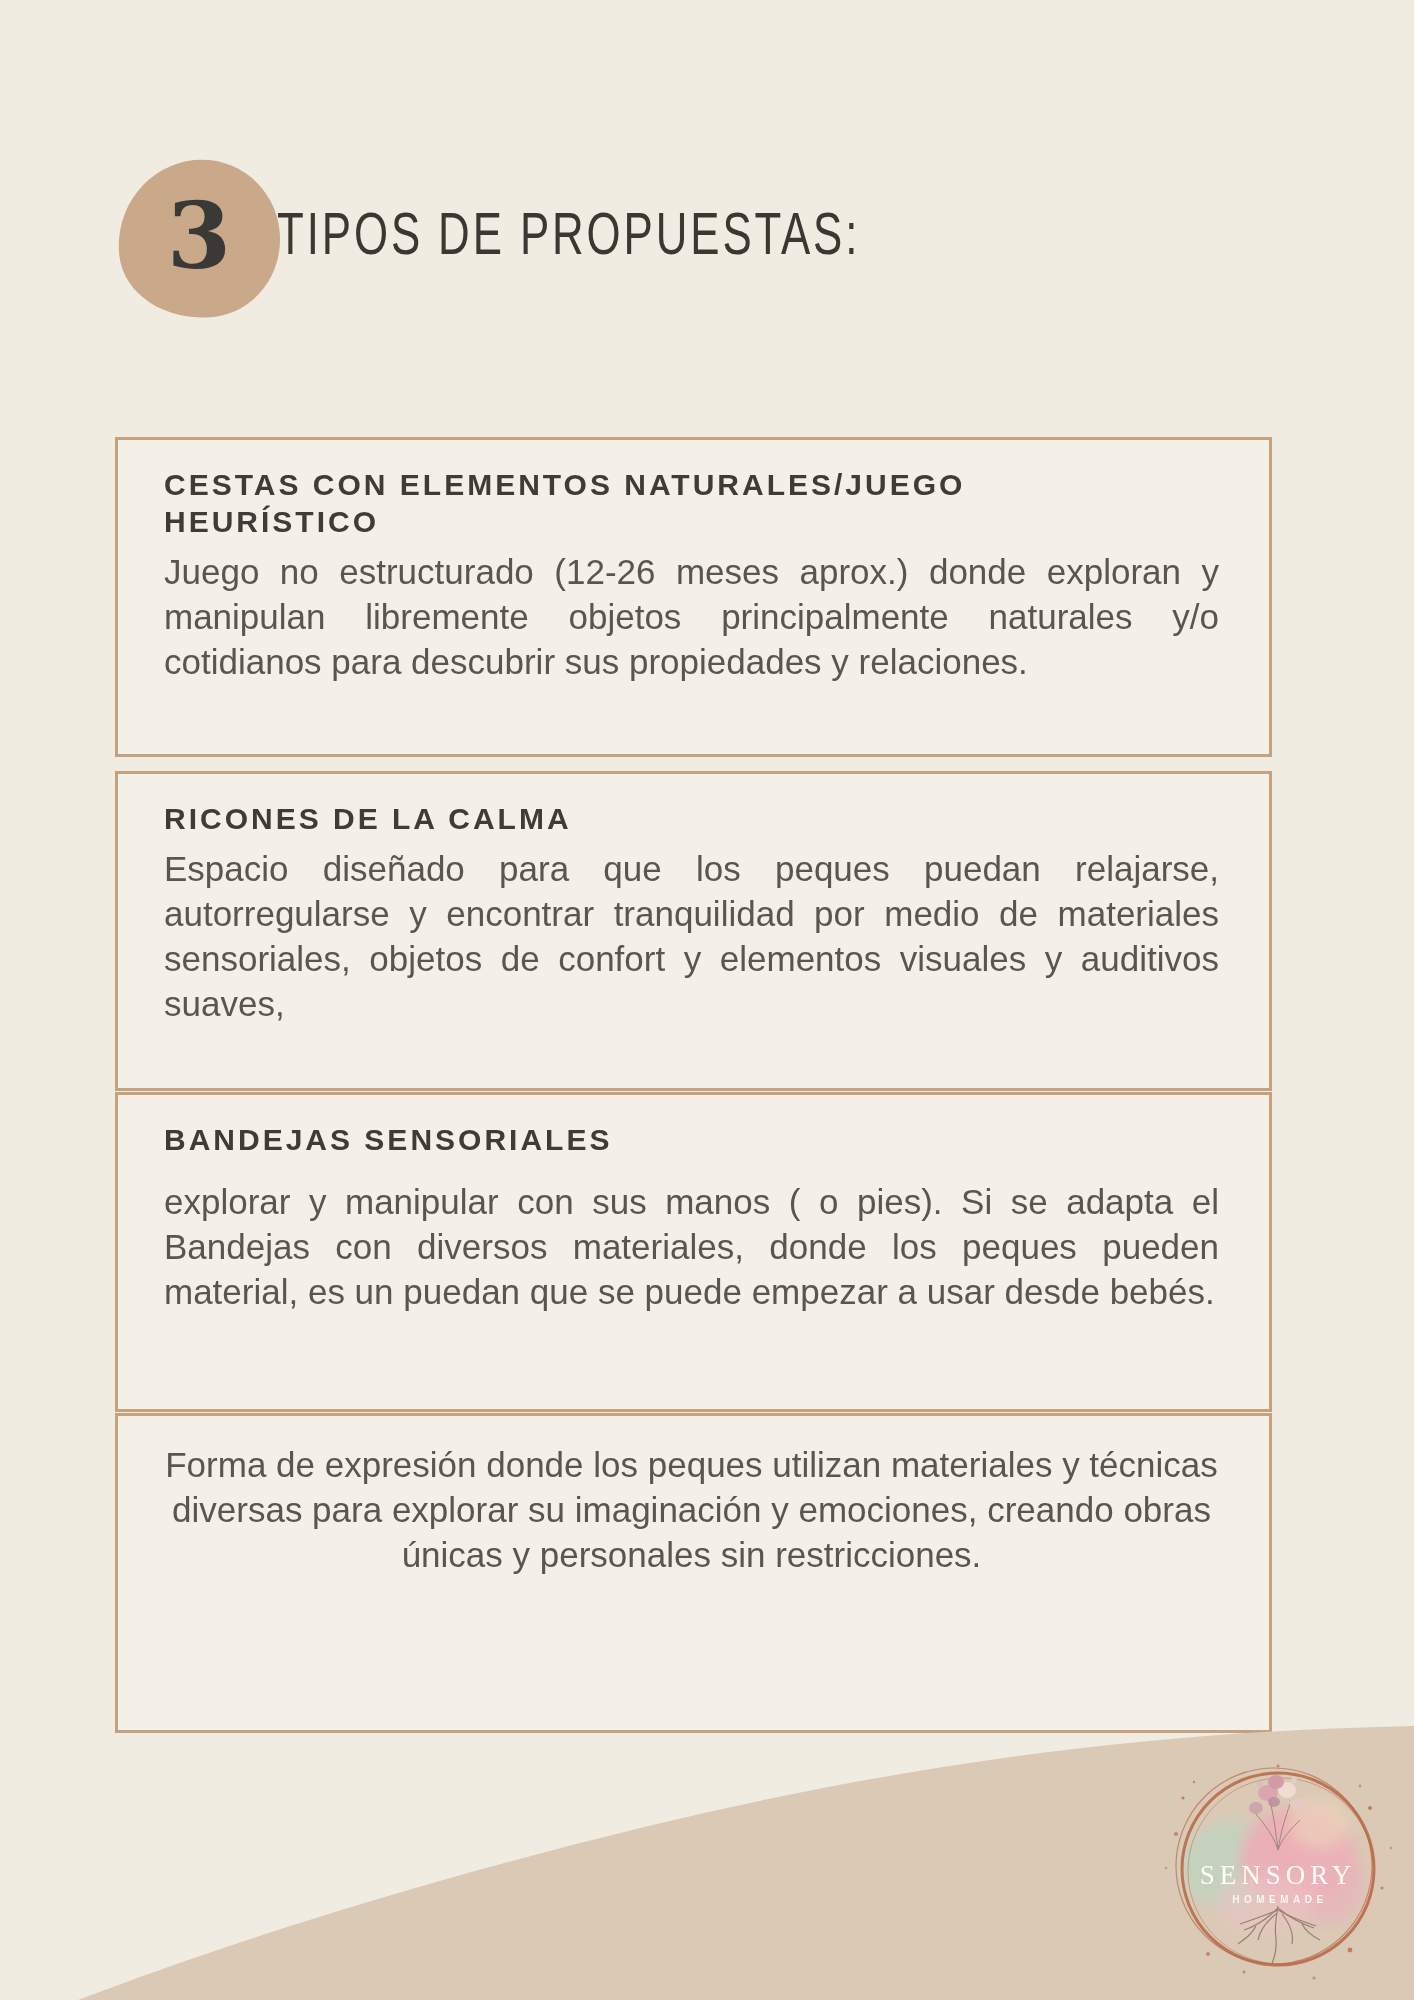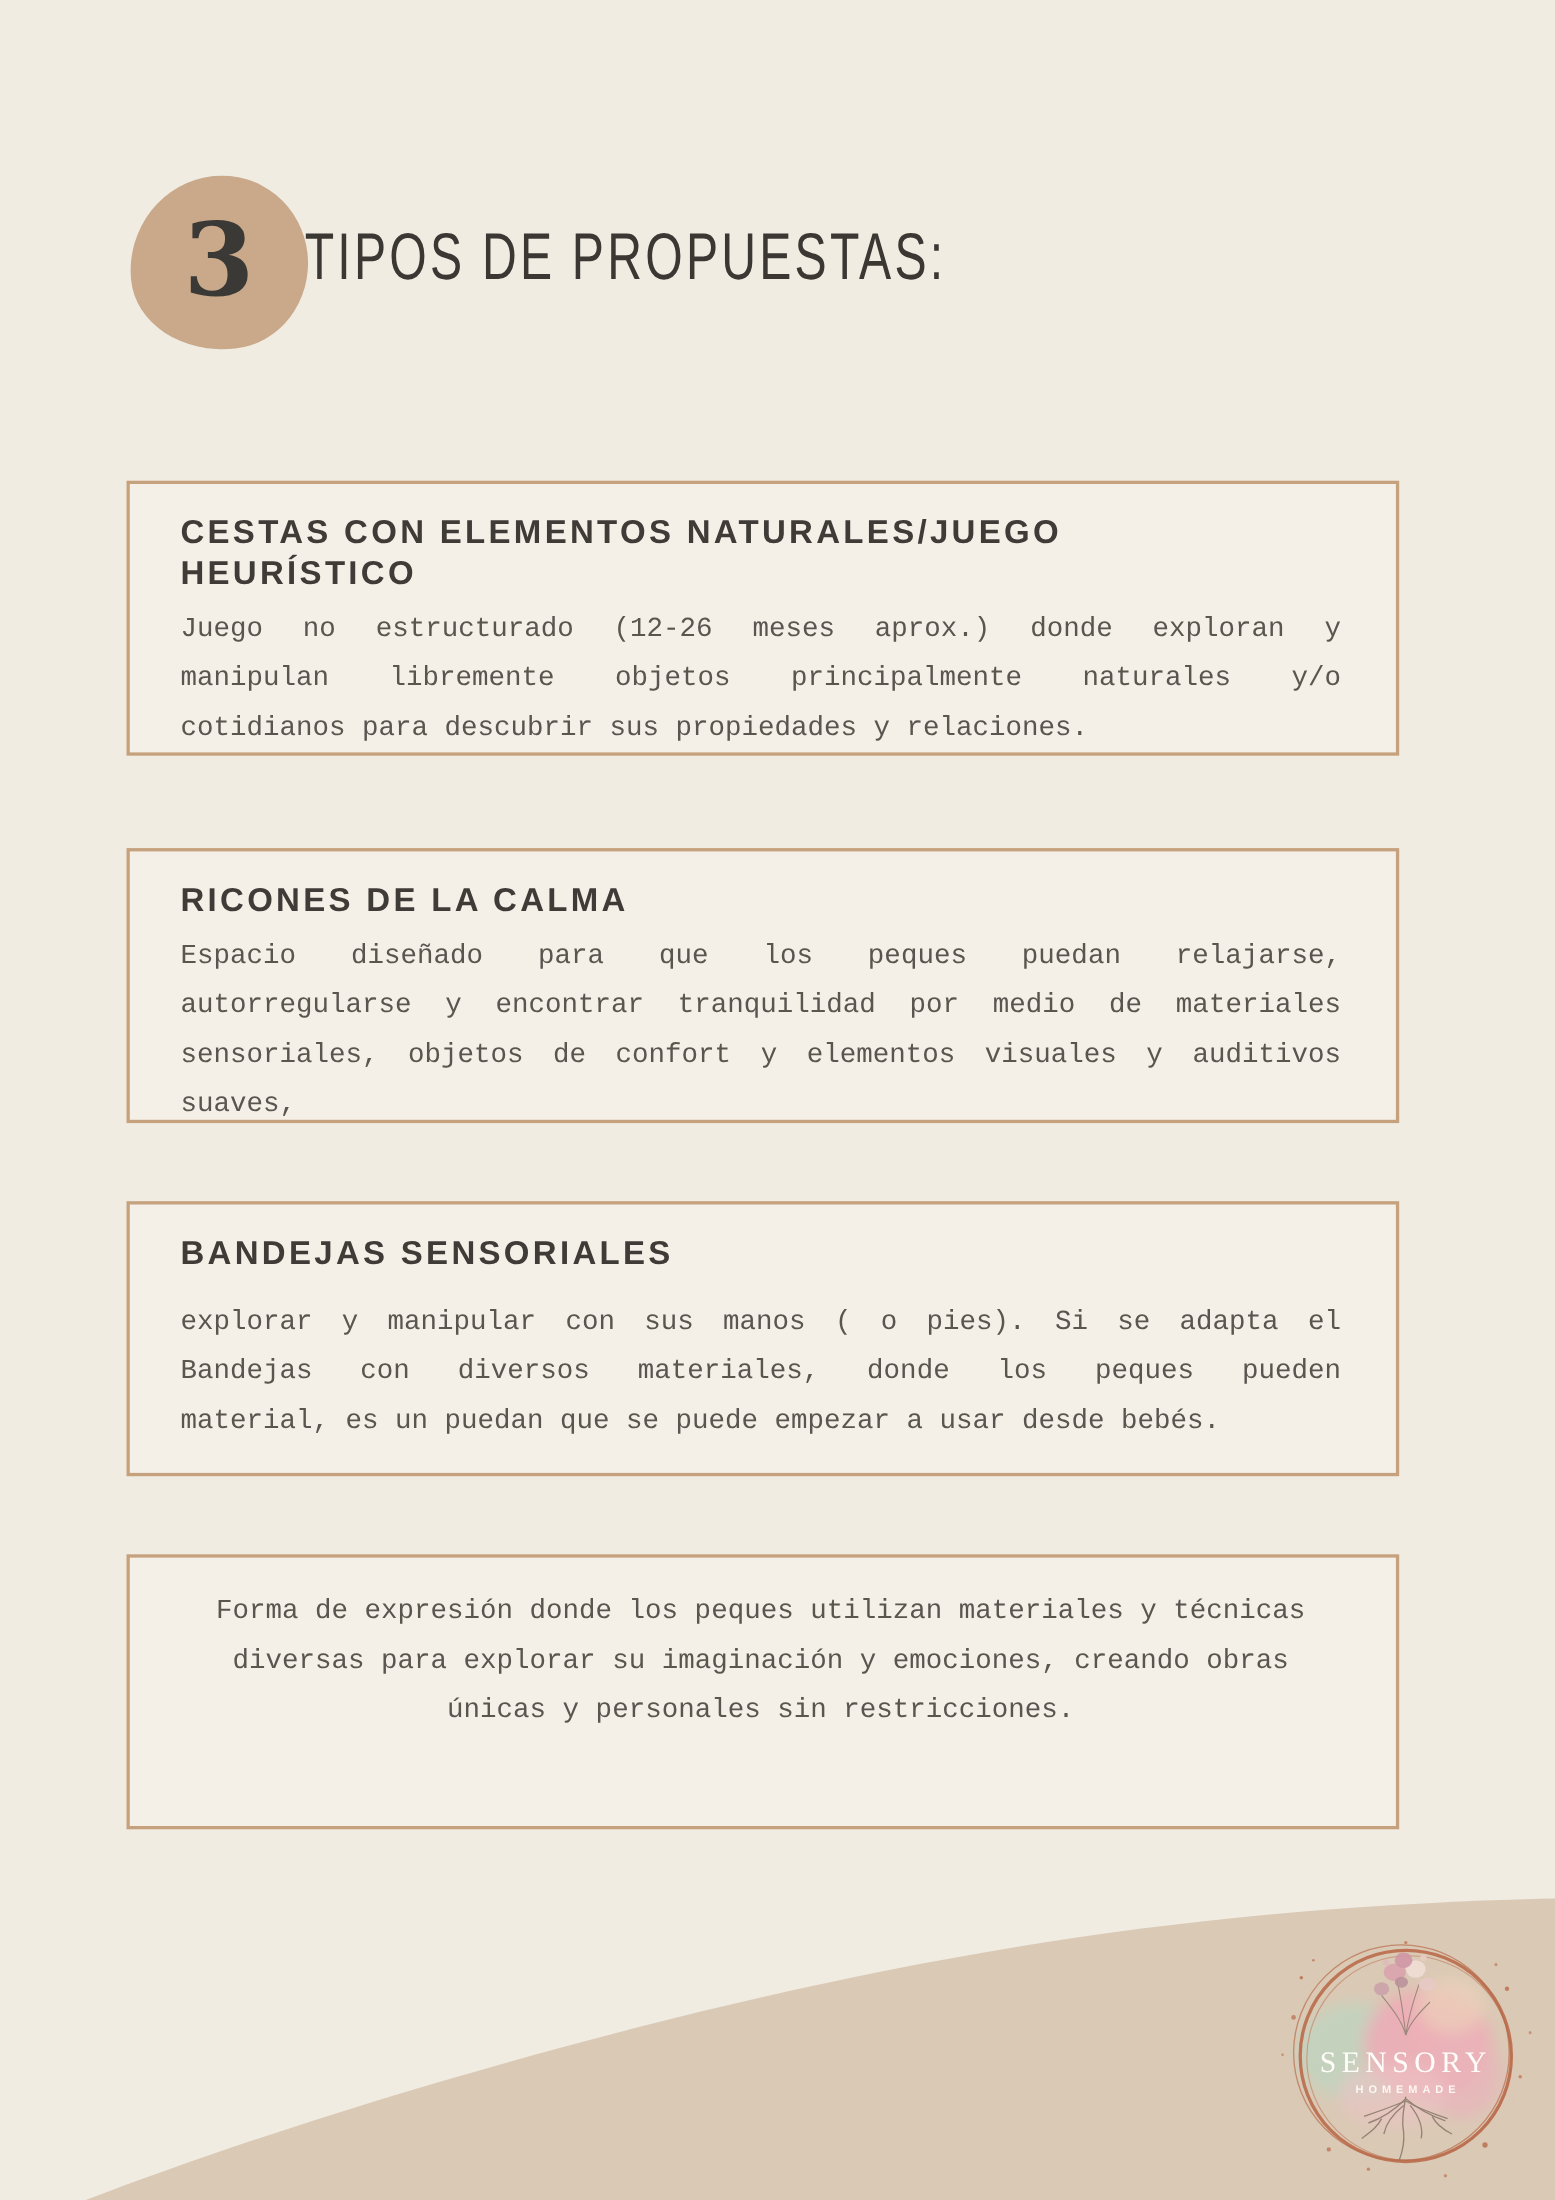--- a/index.html
+++ b/index.html
@@ -34,36 +34,36 @@
     line-height:1;padding-bottom:6px;
   }
   .page-title{
     position:absolute;left:277px;top:204px;
     font-size:60px;font-weight:300;letter-spacing:4px;
     color:var(--title_text,#3b3834);white-space:nowrap;
     transform:scaleX(.73);transform-origin:left top;line-height:1;
   }
   
   .card{
-    position:absolute;left:115px;width:1157px;height:250px;
+    position:absolute;left:115px;width:1157px;height:320px;
     background:var(--card_fill,#f4efe7);
     border:3px solid var(--card_border,#c5a17d);
     padding:26px 50px 0 46px;
   }
   .card--1{top:437px;}
   .card--2{top:771px;}
   .card--3{top:1092px;}
   .card--4{top:1413px;}
   .card-heading{
     font-weight:700;font-size:30px;line-height:37px;letter-spacing:3px;
     color:var(--heading_text,#3f3b37);white-space:pre-line;
     margin-bottom:9px;
   }
   .card--3 .card-heading{margin-bottom:21px;}
-  .card-body{font-size:25px;line-height:45px;color:var(--body_text,#5b5550);font-family:Liberation Mono, monospace;}
+  .card-body{font-size:35px;line-height:45px;color:var(--body_text,#5b5550);}
   .body-line{
     text-align:justify;text-align-last:justify;
     white-space:normal;overflow:hidden;height:45px;
   }
   .body-line:last-child{text-align-last:auto;}
   .card--left .body-line{text-align:center;text-align-last:auto;}
   
   .wave-svg{position:absolute;left:0;top:1660px;width:1414px;height:340px;display:block;}
   .wave-path{fill:var(--wave_fill,#dac9b5);}
   .logo-svg{position:absolute;left:1148px;top:1738px;width:260px;height:260px;}

